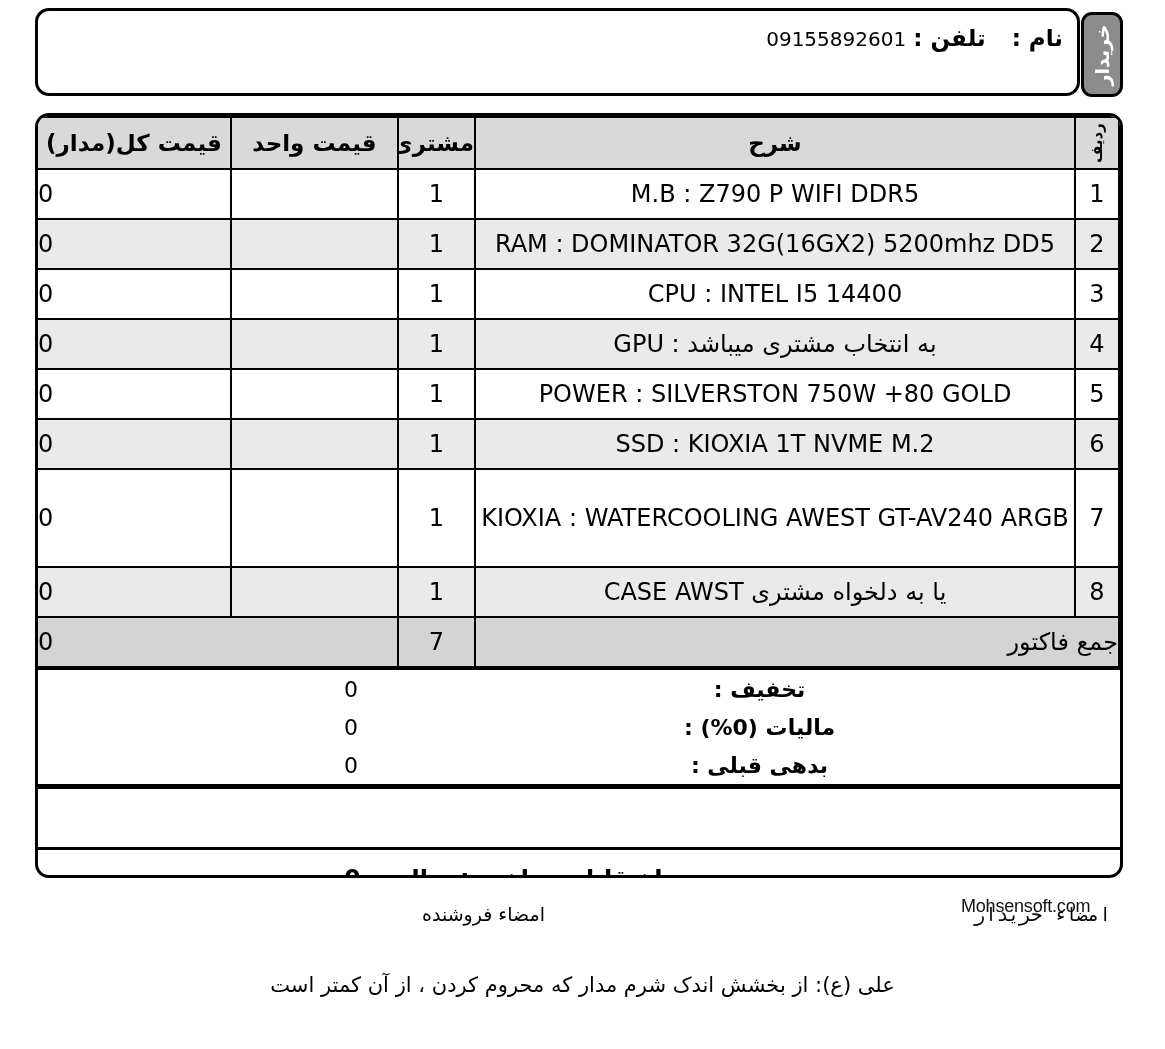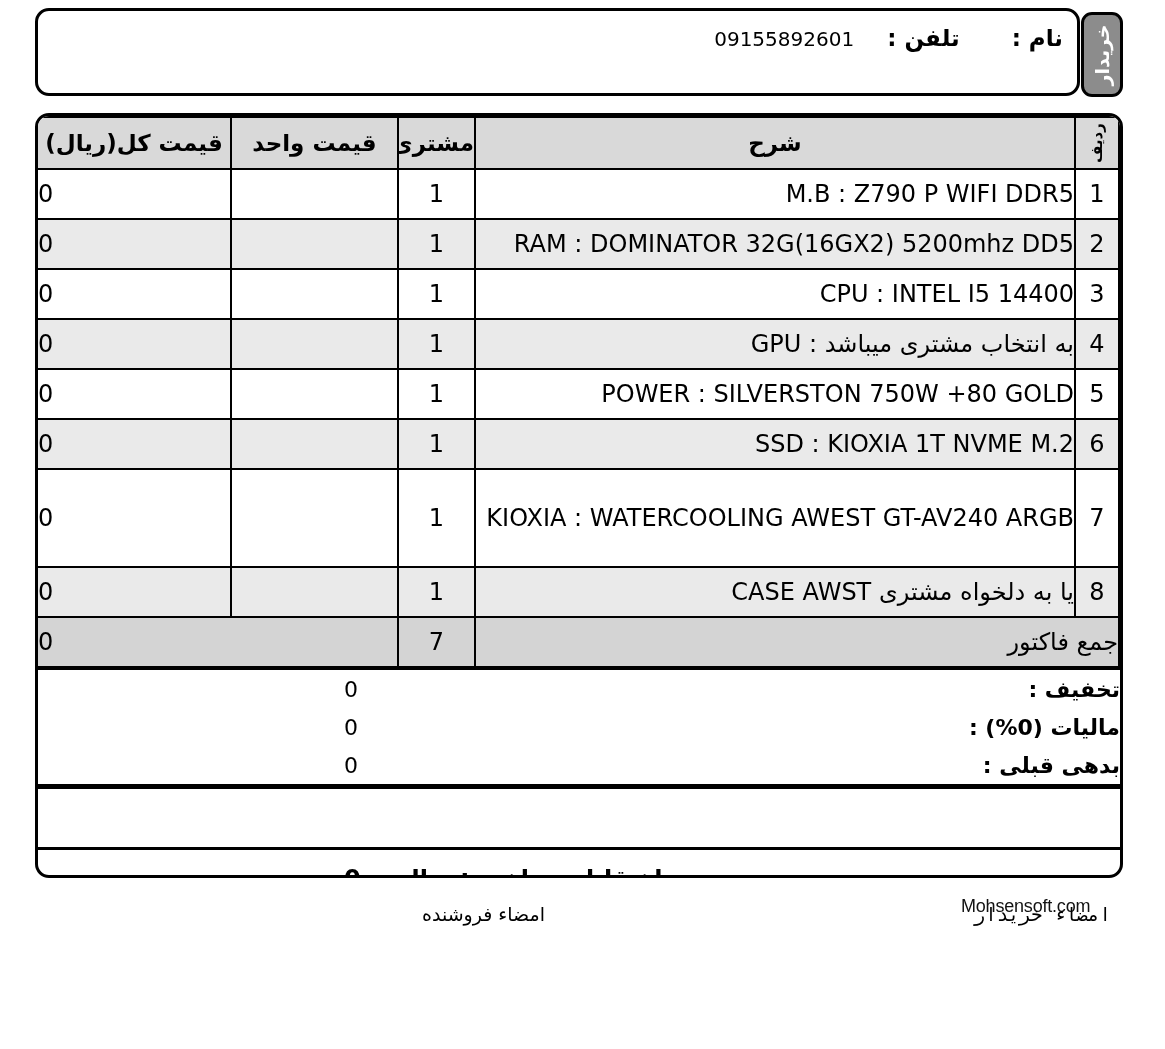--- a/index.html
+++ b/index.html
@@ -59,21 +59,20 @@
     display: inline-flex;
     flex-direction: row;
     align-items: baseline;
     gap: 7px;
     white-space: nowrap;
   }
   .field-label {
     font-weight: bold;
     font-size: 23px;
     line-height: 1;
-    margin-left: 26px;
   }
   .field-value {
     font-size: 20px;
     line-height: 1;
     direction: rtl;
   }
   .field-value.ltr {
     direction: ltr;
     unicode-bidi: embed;
   }
@@ -158,21 +157,21 @@
   }
 
   table.items tbody tr { height: 50px; }
   table.items tbody tr.alt td { background: #eaeaea; }
 
   td.idx {
     text-align: center;
     font-size: 24px;
   }
   td.desc {
-    text-align: right;
+    text-align: center;
     padding: 4px 12px 4px 12px;
     direction: ltr;
     unicode-bidi: plaintext;
     line-height: 1.2;
     font-size: 24px;
   }
   td.qty {
     text-align: center;
     font-size: 24px;
   }
@@ -215,21 +214,21 @@
   table.totals col.t-rest  { width: 306px; }
 
   table.totals td {
     padding: 0;
     font-size: 22px;
     height: 38px;
     vertical-align: middle;
     border: none;
   }
   td.t-label {
-    text-align: right;
+    text-align: center;
     padding-left: 10px;
     font-weight: bold;
     direction: rtl;
     white-space: nowrap;
   }
   td.t-value {
     text-align: left;
     padding-left: 8px;
     border-right: 2px solid #000;
     font-size: 22px;
@@ -353,21 +352,21 @@
           <col class="c-total">
       </colgroup>
       <thead>
         <tr>
           <th class="idx-head">
             <span class="idx-head-rot">ردیف</span>
           </th>
           <th>شرح</th>
           <th>مشتری</th>
           <th>قیمت واحد</th>
-          <th>قیمت کل(ریال)</th>
+          <th>قیمت کل(مدار)</th>
         </tr>
       </thead>
       <tbody>
         <tr>
           <td class="idx">1</td>
           <td class="desc">M.B : Z790 P WIFI DDR5</td>
           <td class="qty">1</td>
           <td class="unit"></td>
           <td class="total">0</td>
         </tr>
@@ -476,14 +475,15 @@
 
   </div>
 
   <div class="watermark">Mohsensoft.com</div>
 
   <div class="signatures">
     <span class="sig sig-buyer">امضاء خریدار</span>
     <span class="sig sig-seller">امضاء فروشنده</span>
   </div>
 
+  <div class="footer-quote">علی (ع): از بخشش اندک شرم مدار که محروم کردن ، از آن کمتر است</div>
 
 </div>
 
 </body></html>

